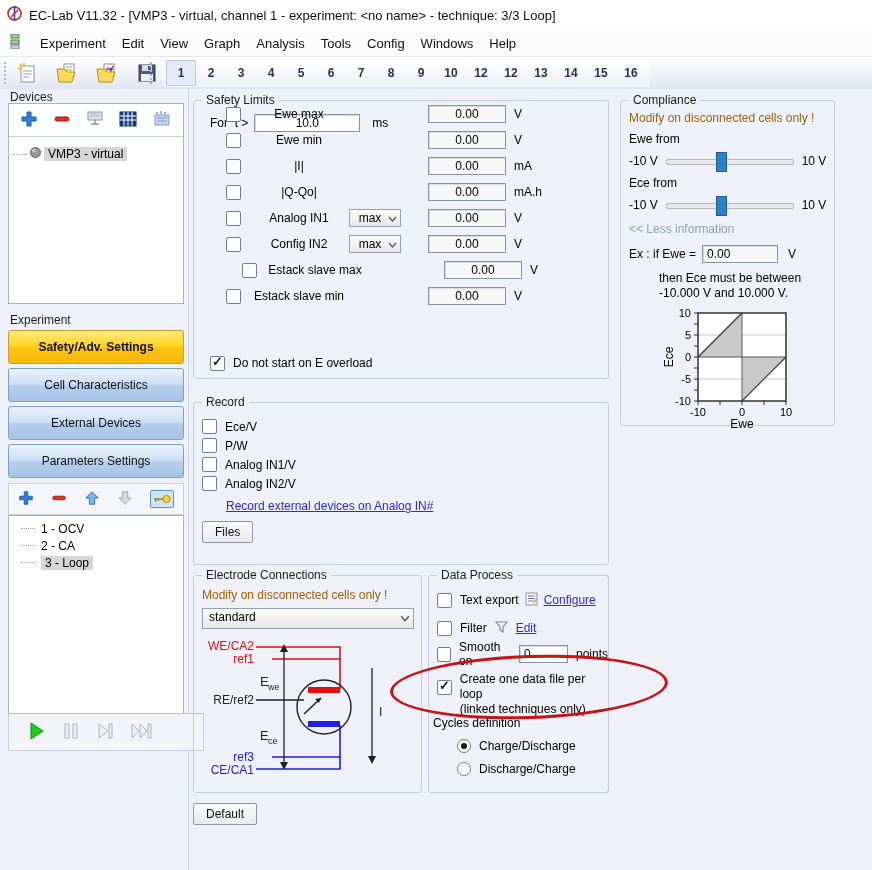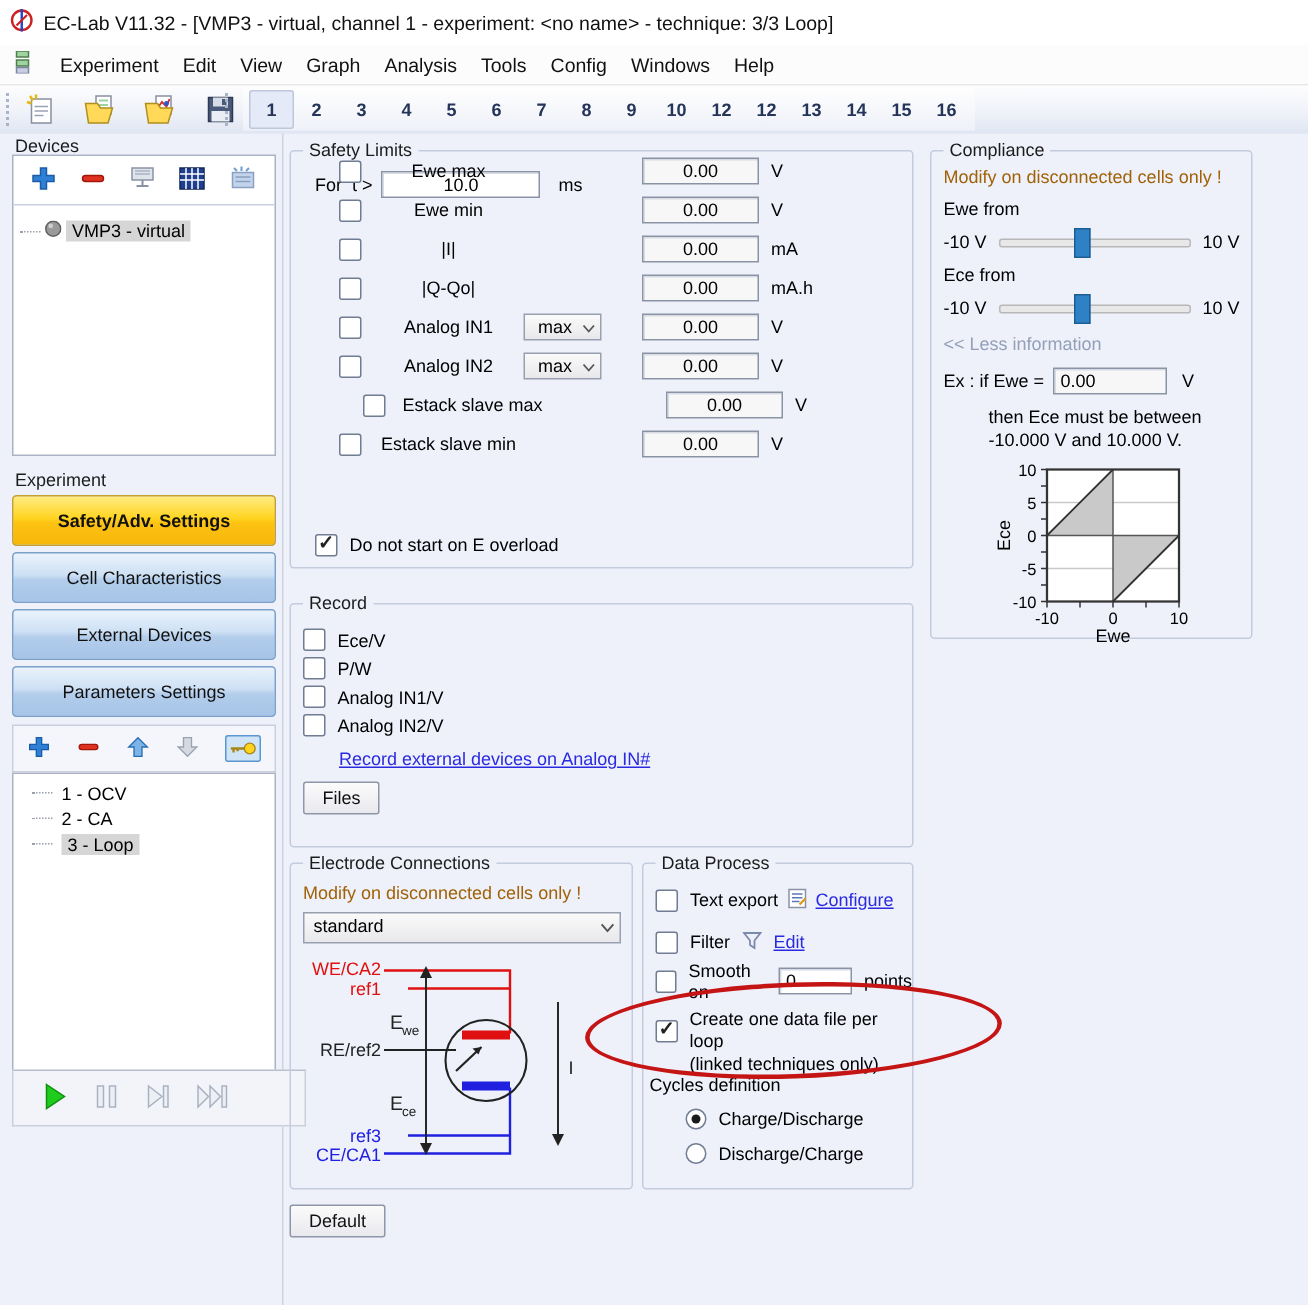--- a/index.html
+++ b/index.html
@@ -331,21 +331,21 @@
             <span style="margin-left:8px;width:100px;">Analog IN1</span>
             <span class="dd" style="width:28px;margin-right:12px;"><span>max</span><svg width="9" height="6" viewBox="0 0 9 6">
                 <path d="M1 1 L4.5 5 L8 1" fill="none" stroke="#555" stroke-width="1.2"></path>
               </svg></span>
             <span class="field" style="position:absolute;left:202px;width:68px;background:#f7f7f7;">0.00</span>
             <span style="position:absolute;left:288px;">V</span>
           </div>
 
           <div class="srow" style="position:relative;height:26px;display:flex;align-items:center;margin-left:32px;">
             <span class="cb"></span>
-            <span style="margin-left:8px;width:100px;">Analog IN2</span>
+            <span style="margin-left:8px;width:100px;">Config IN2</span>
             <span class="dd" style="width:28px;margin-right:12px;"><span>max</span><svg width="9" height="6" viewBox="0 0 9 6">
                 <path d="M1 1 L4.5 5 L8 1" fill="none" stroke="#555" stroke-width="1.2"></path>
               </svg></span>
             <span class="field" style="position:absolute;left:202px;width:68px;background:#f7f7f7;">0.00</span>
             <span style="position:absolute;left:288px;">V</span>
           </div>
 
           <div class="srow" style="position:relative;height:26px;display:flex;align-items:center;margin-left:48px;">
             <span class="cb"></span>
             <span style="margin-left:8px;width:100px;">Estack slave max</span>

